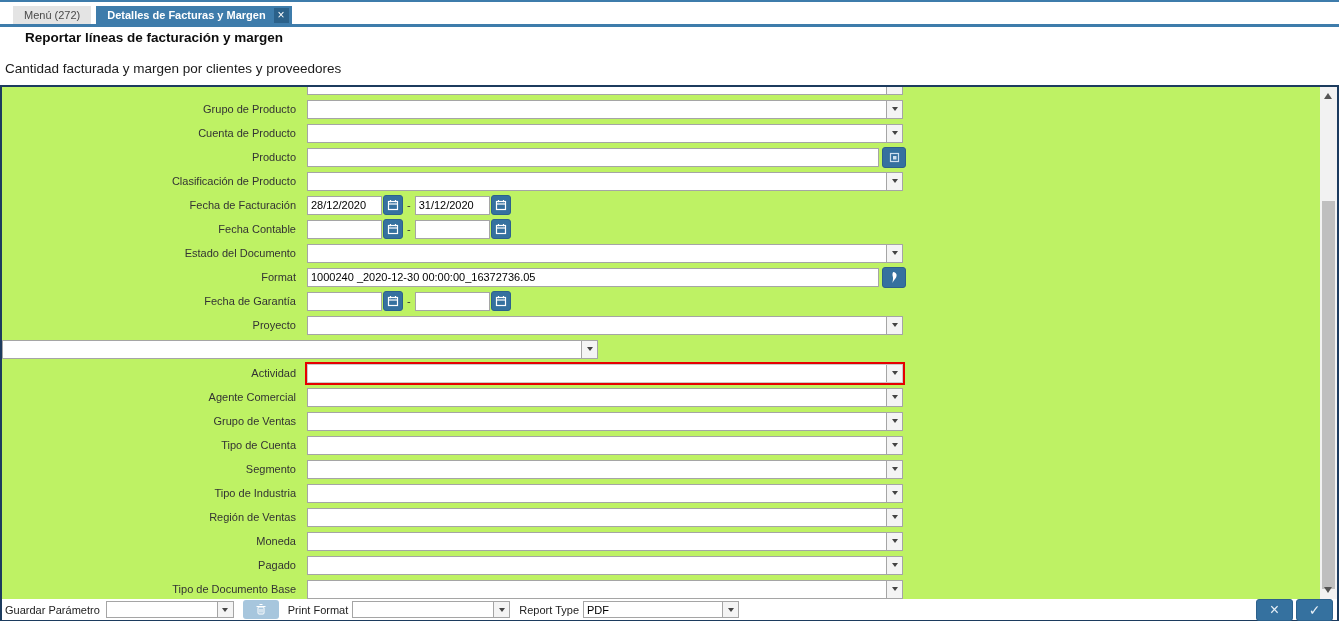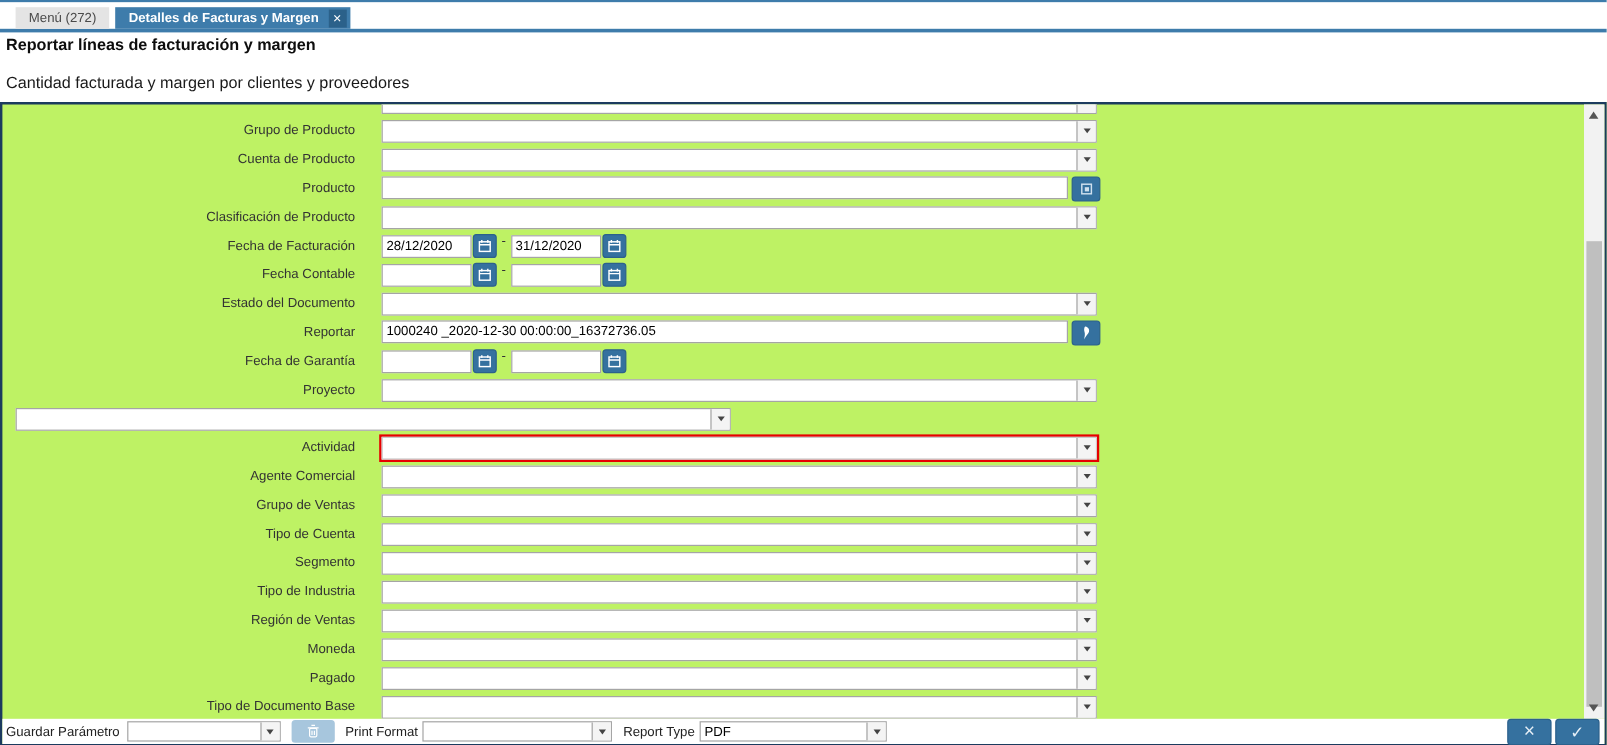--- a/index.html
+++ b/index.html
@@ -11,30 +11,30 @@
   #app{position:relative;width:1339px;height:621px;background:#fff;}
   .topline{height:2px;background:var(--tab-blue);}
   .tabbar{height:22px;display:flex;align-items:flex-end;padding-left:13px;background:#fff;}
   .tab{font-size:11px;height:18px;display:flex;align-items:center;padding:0 11px;cursor:default;}
   .tab.inactive{background:#e4e4e4;color:#4a4a4a;margin-right:5px;}
   .tab.active{background:var(--tab-blue);color:#fff;font-weight:700;gap:8px;padding-right:3px;}
   .tab-close{width:15px;height:15px;background:#2b618a;color:#fff;font-size:12px;line-height:14px;
     text-align:center;font-weight:400;}
   .tab-underline{height:3px;background:var(--tab-blue);}
   .header{height:58px;padding:3px 5px 0 5px;}
-  .title{font-size:13.5px;font-weight:700;color:#0d0d0d;}
+  .title{font-size:13.5px;font-weight:700;color:#0d0d0d;margin-left:20px;}
   .subtitle{font-size:13.5px;color:#1a1a1a;margin-top:16px;}
   .panel{position:relative;height:540px;background:#bef264;border:2px solid var(--panel-navy);
     border-bottom-width:5px;}
   .form-area{position:absolute;top:0;left:0;right:17px;bottom:21px;overflow:hidden;}
   .rows{margin-top:-14px;}
   .row{height:24px;display:flex;align-items:center;}
   .row-label{width:305px;flex:none;text-align:right;padding-right:11px;font-size:11px;color:#333;
     white-space:nowrap;}
-  .field{display:flex;align-items:flex-start;margin-left:11px;}
+  .field{display:flex;align-items:center;}
   .combo{width:596px;height:19px;border:1px solid #a5a5a5;background:#fff;display:flex;align-items:stretch;}
   .combo.highlighted{box-shadow:0 0 0 2px var(--highlight-red);border-color:#c9c9c9;}
   .combo-value{flex:1;font-size:11px;padding:2px 3px;color:#000;overflow:hidden;white-space:nowrap;}
   .combo-btn{width:16px;flex:none;background:#f4f4f4;border-left:1px solid #a5a5a5;display:flex;
     align-items:center;justify-content:center;cursor:default;}
   .tri{width:0;height:0;border-left:3.5px solid transparent;border-right:3.5px solid transparent;
     border-top:4.5px solid #444;}
   .text-input{height:19px;border:1px solid #a5a5a5;font-size:11px;padding:0 3px;color:#000;background:#fff;outline:none;}
   .long-input{width:572px;}
   .date-input{width:75px;}
@@ -224,21 +224,21 @@
     <span class="field">
               <span class="combo">
     <span class="combo-value"></span>
     <span class="combo-btn">
                   <i class="tri"></i>
                 </span>
               </span>
             </span>
   </div>
   <div class="row">
-    <span class="row-label">Reportar</span>
+    <span class="row-label">Format</span>
     <span class="field">
     <input class="text-input long-input" value="1000240 _2020-12-30 00:00:00_16372736.05" style="">
     <span class="btn-blue">
       <i class="ic">
                   <svg width="10" height="13" viewBox="0 0 10 13">
                     <path d="M4.2 1 C7.6 1.4 8.6 4.4 6.6 7.2 C5.6 8.6 4.2 10.4 3.4 12 C3.8 9.6 4.4 7.6 3.8 5.6 C3.4 4.2 3.2 2.4 4.2 1 Z" fill="#fff"></path>
                   </svg>
                 </i>
               </span>
             </span>

